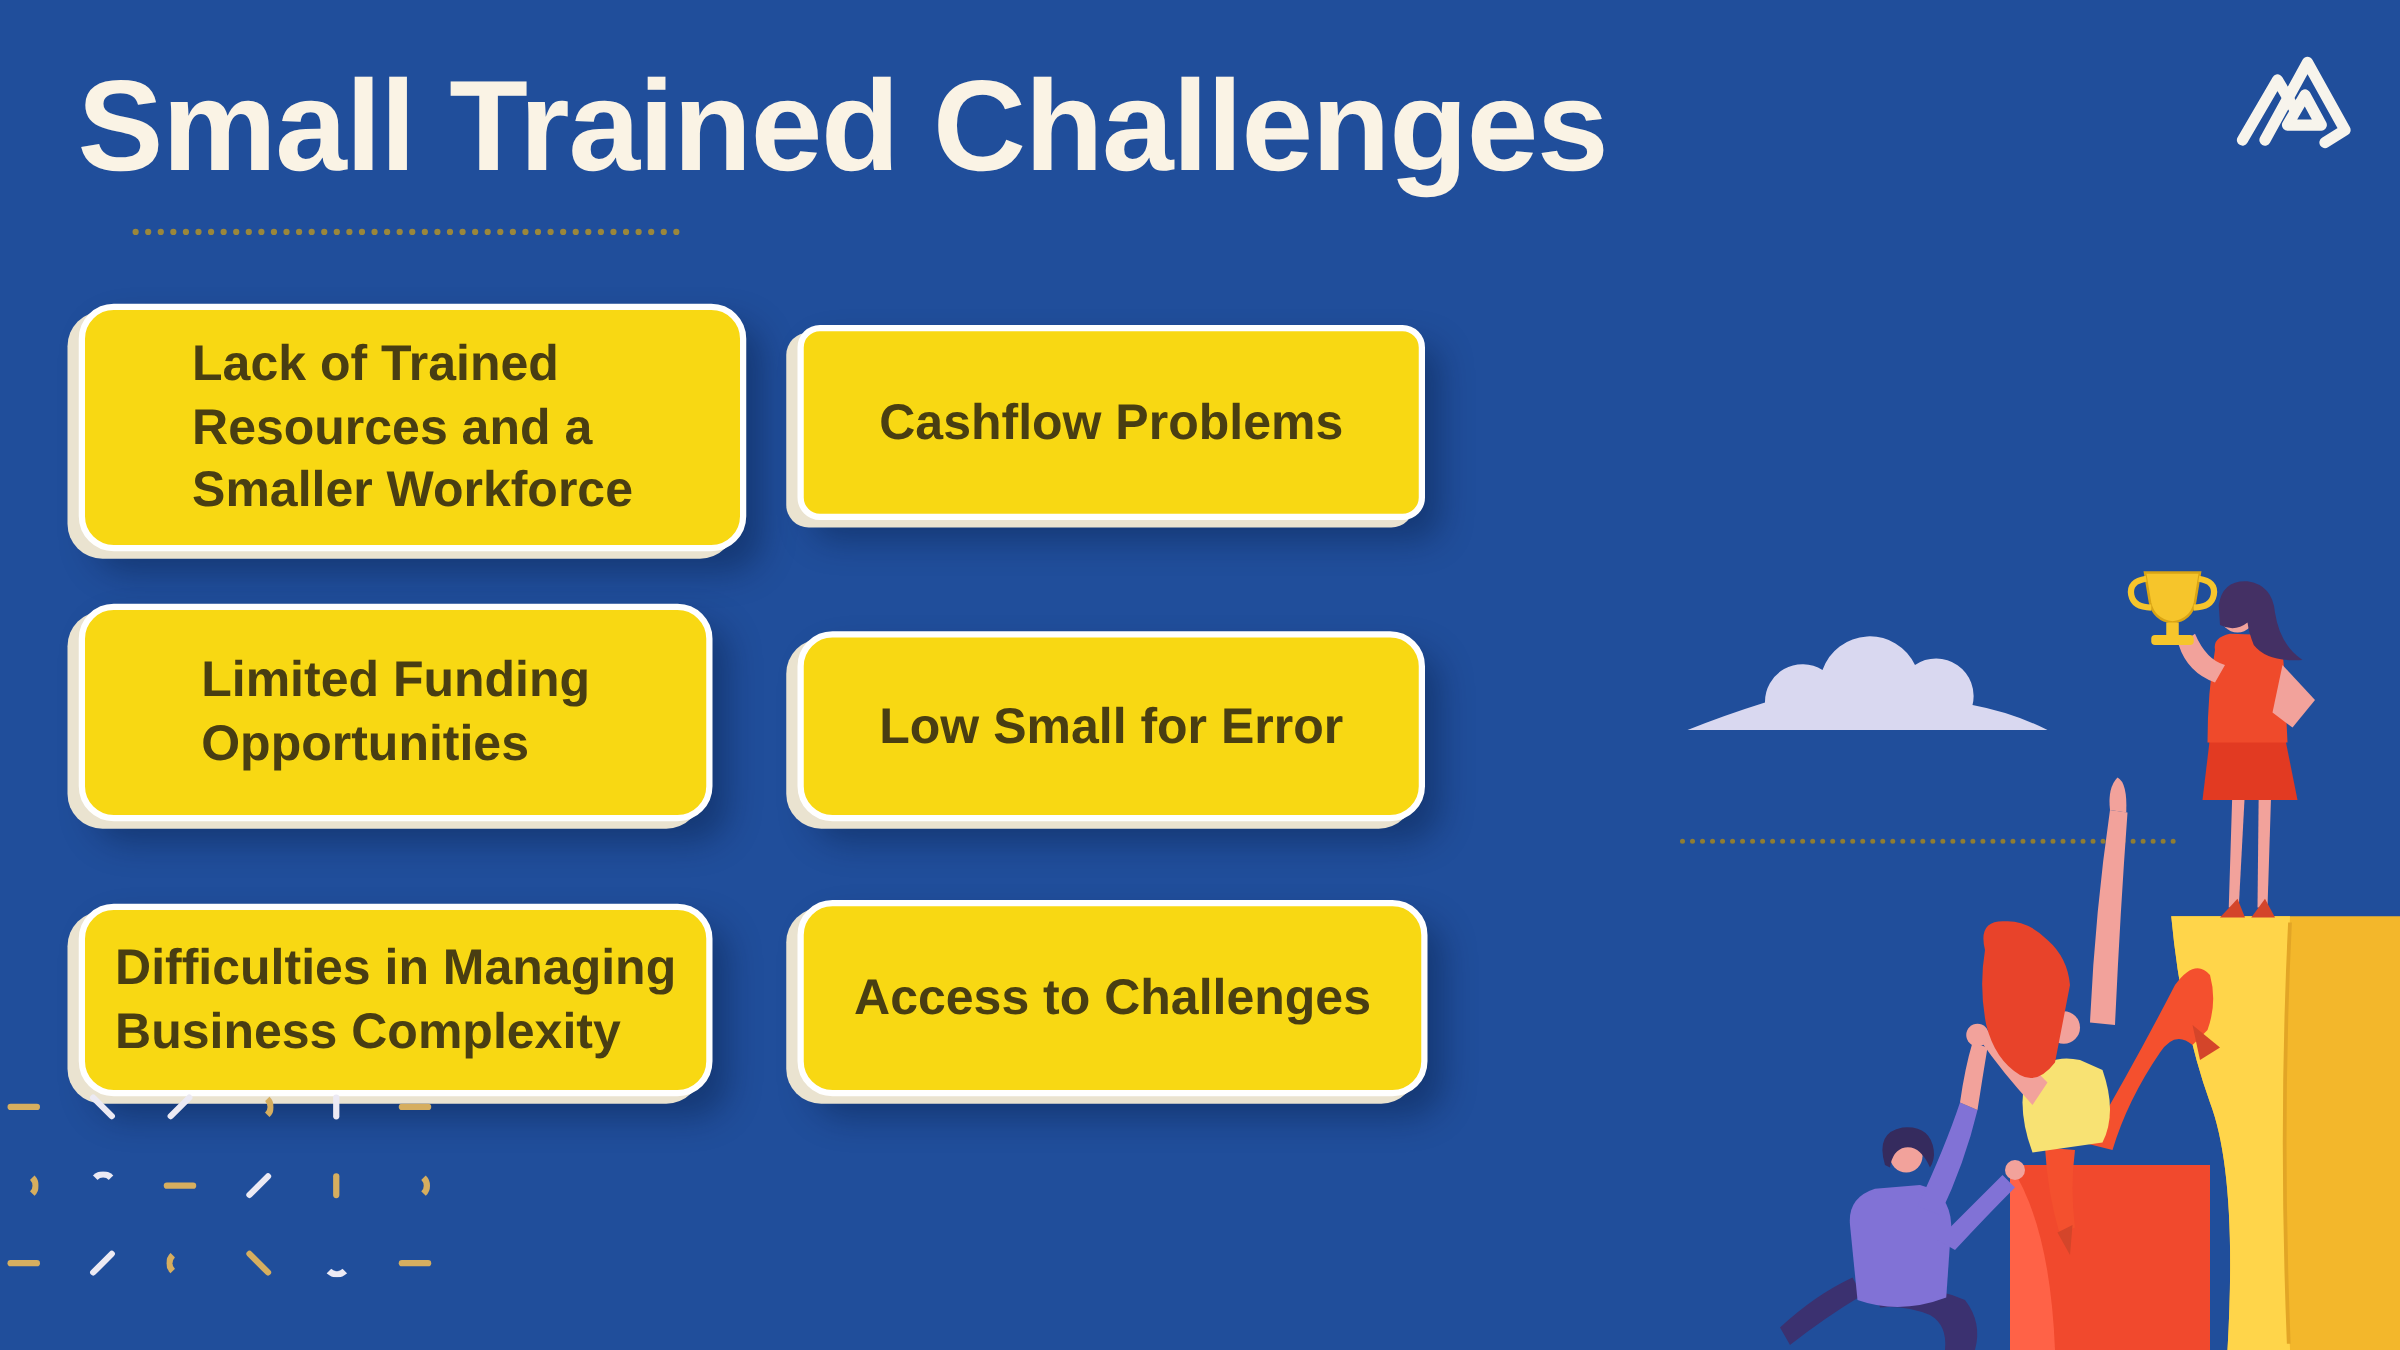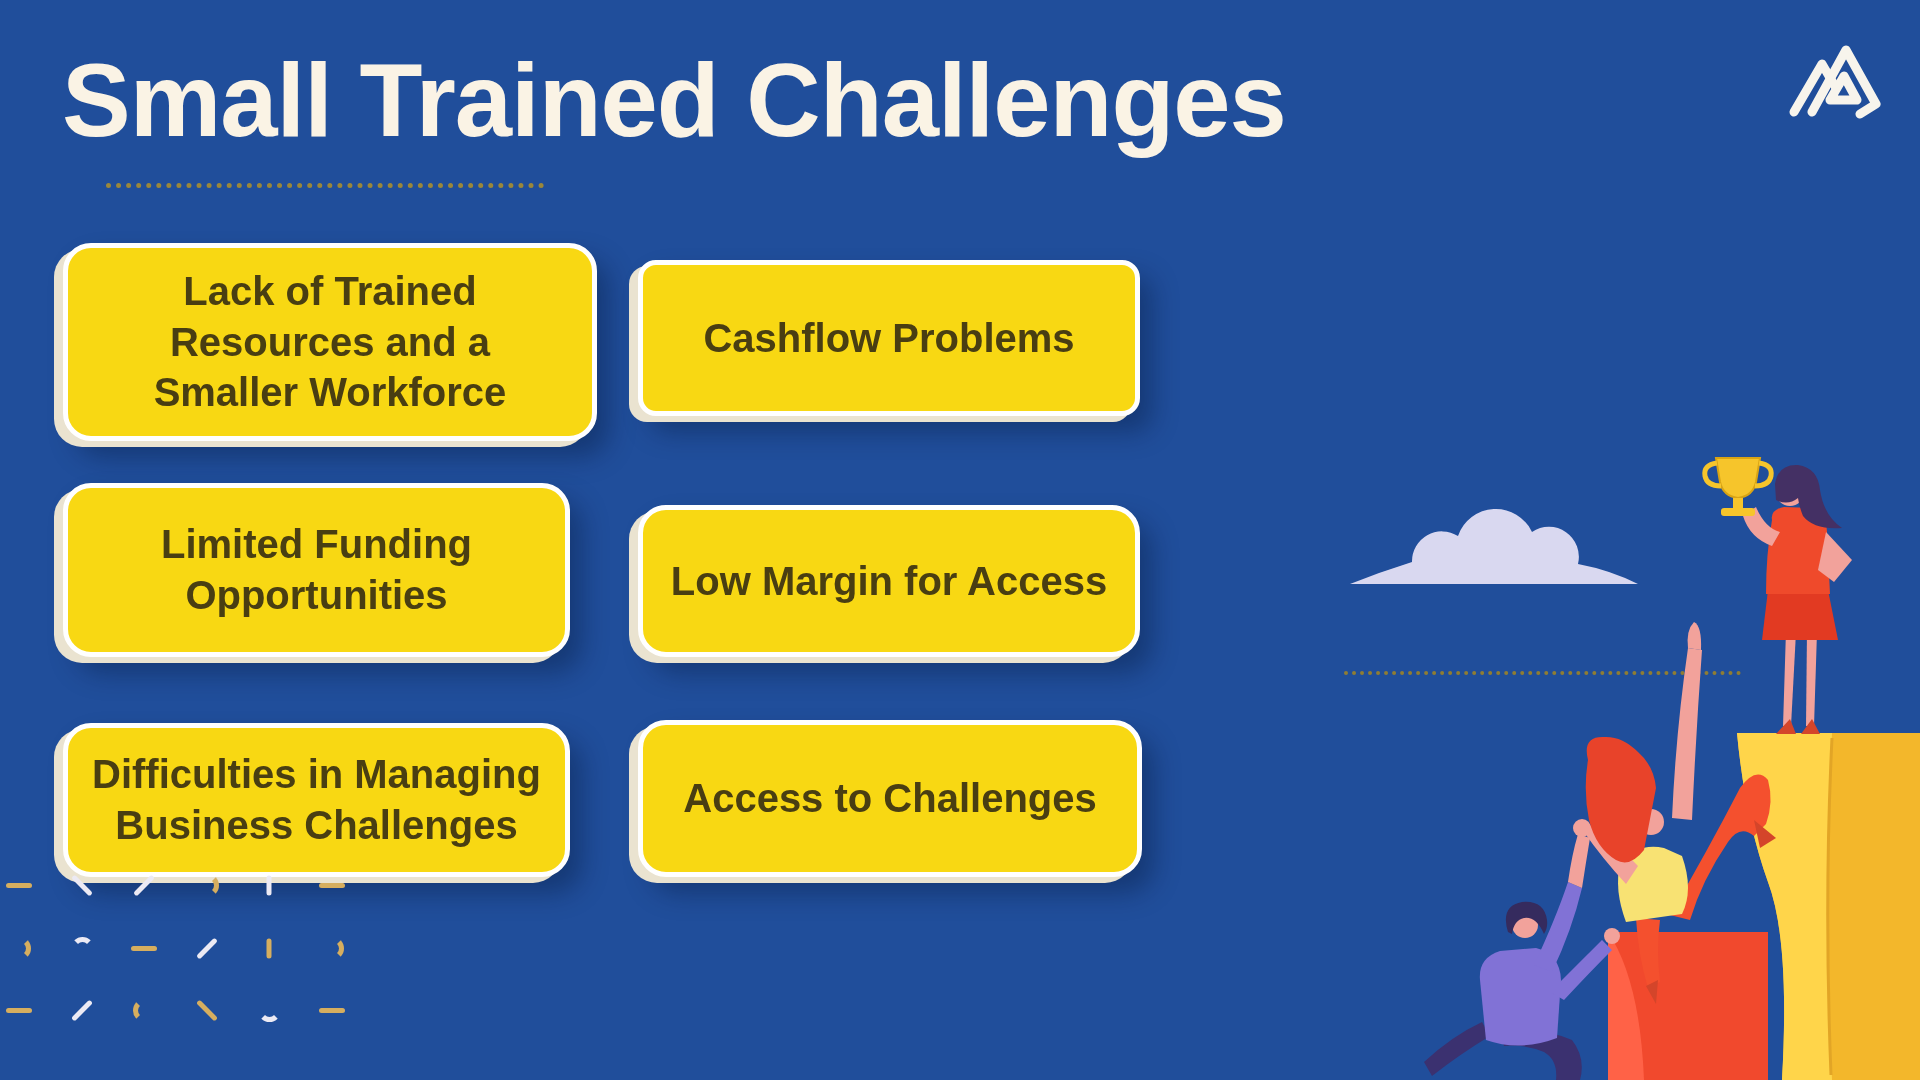--- a/index.html
+++ b/index.html
@@ -13,21 +13,21 @@
     position:absolute;left:62px;top:42px;
     font-size:103px;font-weight:bold;letter-spacing:-1px;
     color:#FAF3E5;white-space:nowrap;
   }
   .title-underline{
     position:absolute;left:106px;top:183px;width:438px;height:0;
     border-bottom:5px dotted #9A873B;
   }
   .challenge{
     position:absolute;box-sizing:border-box;
-    display:flex;align-items:center;justify-content:center;text-align:center;
+    display:flex;align-items:center;justify-content:center;text-align:left;
     background:#F8D813;border:5px solid #FFFFFF;border-radius:28px;
     color:#493E12;font-size:40px;font-weight:bold;line-height:1.27;
     white-space:pre-line;padding:8px 20px;
     box-shadow:-9px 6px 0 #EAE3D0, 12px 16px 26px rgba(4,16,46,.35);
   }
   .box1{left:63px;top:243px;width:534px;height:198px;}
   .box2{left:638px;top:260px;width:502px;height:156px;border-radius:18px;}
   .box3{left:63px;top:483px;width:507px;height:174px;}
   .box4{left:638px;top:505px;width:502px;height:152px;}
   .box5{left:63px;top:723px;width:507px;height:154px;}
@@ -70,25 +70,25 @@
 Smaller Workforce</span>
   </div>
   <div class="challenge box2">
     <span>Cashflow Problems</span>
   </div>
   <div class="challenge box3">
     <span>Limited Funding
 Opportunities</span>
   </div>
   <div class="challenge box4">
-    <span>Low Margin for Access</span>
+    <span>Low Small for Error</span>
   </div>
   <div class="challenge box5">
     <span>Difficulties in Managing
-Business Challenges</span>
+Business Complexity</span>
   </div>
   <div class="challenge box6">
     <span>Access to Challenges</span>
   </div>
 
   <div class="right-dotted"></div>
 
   <div class="logo">
     <svg width="96" height="86" viewBox="0 0 96 86">
       <g fill="none" stroke="#F7F4EC" stroke-width="9" stroke-linecap="round" stroke-linejoin="round">

